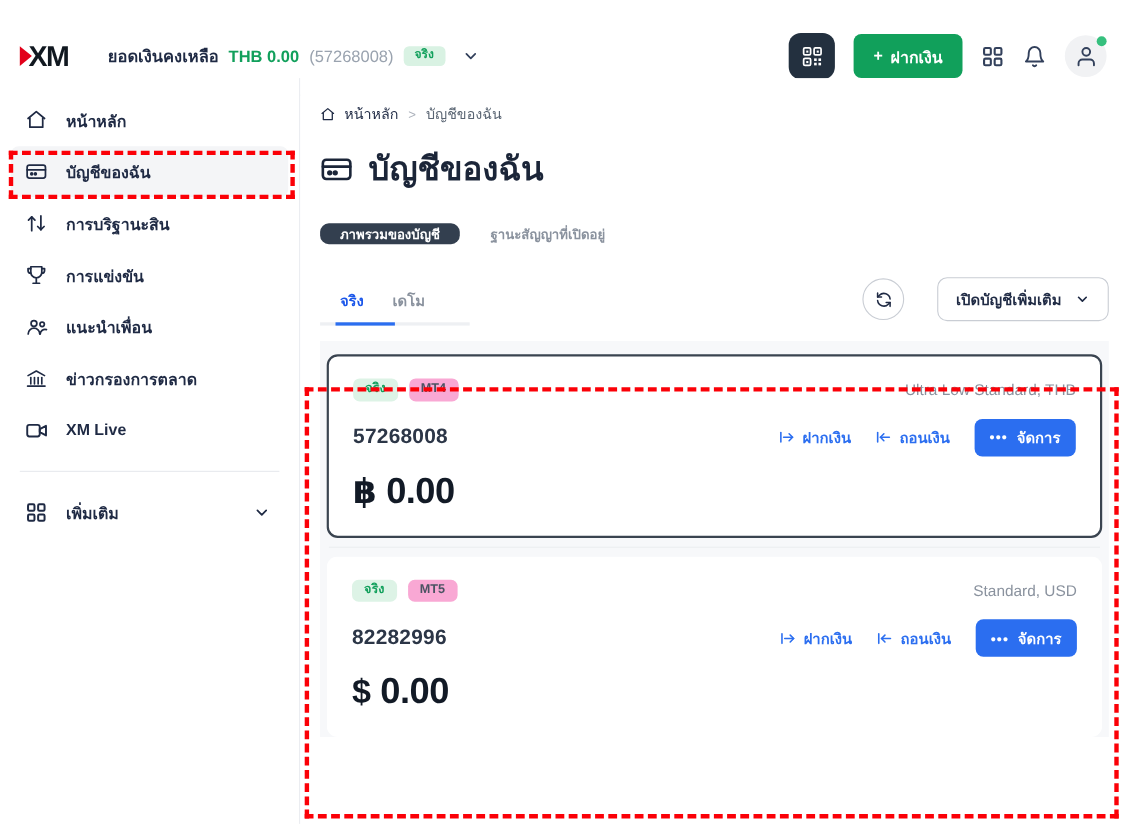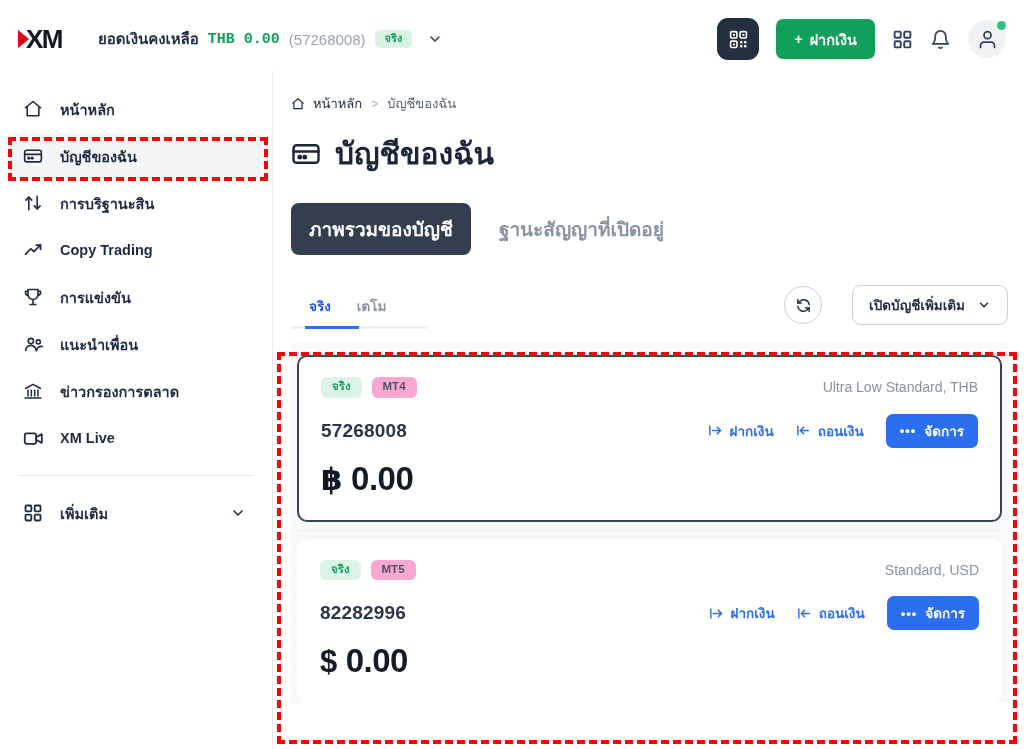--- a/index.html
+++ b/index.html
@@ -7,42 +7,42 @@
     width: 1024px; height: 749px;
     font-family: "Liberation Sans", "DejaVu Sans", sans-serif;
     background: #ffffff;
     overflow: hidden;
     color: #1f2a44;
   }
   .app { position: relative; width: 1024px; height: 749px; }
 
   
   .header {
-    position: absolute; top: 4px; left: 0; width: 1024px; height: 71px;
+    position: absolute; top: 16px; left: 0; width: 1024px; height: 71px;
     background: #ffffff; border-bottom: 1px solid #e7e9ee;
     display: flex; align-items: center;
   }
   .logo { margin-left: 18px; display: flex; align-items: center; height: 28px; }
   .logo-tri {
     width: 0; height: 0;
     border-top: 9px solid transparent;
     border-bottom: 9px solid transparent;
     border-left: 11px solid #e2001a;
     margin-right: -3px;
   }
   .logo-text {
     font-size: 26px; font-weight: 800; letter-spacing: -1.5px;
     color: #111820; line-height: 1;
   }
   .balance-block {
     margin-left: 36px; display: flex; align-items: center; gap: 9px;
     font-size: 15px;
   }
   .bal-label { color: #1f2a44; font-weight: 600; }
-  .bal-amount { color: #12a05c; font-weight: 700; font-family: Liberation Mono, monospace; }
+  .bal-amount { color: #12a05c; font-weight: 700; }
   .bal-account { color: #9aa3af; font-weight: 500; }
   .badge-real {
     background: #d9f2e3; color: #12a05c; font-size: 11px; font-weight: 700;
     border-radius: 5px; padding: 3px 10px 4px; line-height: 1;
   }
   .chev-hdr { color: #33415c; margin-left: 6px; display:flex; align-items:center; }
 
   .header-right {
     margin-left: auto; margin-right: 18px;
     display: flex; align-items: center; gap: 17px;
@@ -94,22 +94,22 @@
   .crumb-sep { color: #aab0ba; font-size: 12px; }
   .crumb-cur { color: #5a6573; }
 
   .page-title {
     display: flex; align-items: center; gap: 14px; margin-top: 16px;
     font-size: 30px; font-weight: 800; color: #1b2538;
   }
 
   .tabs { display: flex; align-items: center; gap: 10px; margin-top: 26px; }
   .tab {
-    font-size: 19px; font-weight: 700; color: #8a929e;
-    padding: 11px 18px; border-radius: 8px; cursor: pointer; background: transparent;
+    font-size: 12px; font-weight: 700; color: #8a929e;
+    padding: 0 18px; border-radius: 8px; cursor: pointer; background: transparent;
     border: none; font-family: inherit; text-align: center;
   }
   .tab.active { background: #333f4f; color: #ffffff; }
 
   .subtabs-row { display: flex; align-items: flex-end; margin-top: 30px; }
   .subtabs { display: flex; gap: 26px; position: relative; padding-left: 18px; }
   .subtab { font-size: 13.5px; font-weight: 600; color: #8a929e; padding-bottom: 12px; cursor: pointer; }
   .subtab.active { color: #1a56ea; }
   .subtab-track {
     position: absolute; left: 0; bottom: 0; width: 136px; height: 3px; background: #eef0f3;
@@ -273,29 +273,20 @@
         <svg width="20" height="20" viewBox="0 0 24 24" fill="none" stroke="currentColor" stroke-width="1.9" stroke-linecap="round" stroke-linejoin="round">
             <path d="M7 20V5"></path>
             <path d="M3.5 8.5 7 5l3.5 3.5"></path>
             <path d="M17 4v15"></path>
             <path d="M13.5 15.5 17 19l3.5-3.5"></path>
           </svg>
       </span>
       <span>การบริฐานะสิน</span>
     </div>
 
-    <div class="nav-item">
-      <span class="nav-ic">
-        <svg width="20" height="20" viewBox="0 0 24 24" fill="none" stroke="currentColor" stroke-width="2.1" stroke-linecap="round" stroke-linejoin="round">
-            <path d="M3 17 9.5 10.5 13 14 21 6"></path>
-            <polyline points="16 6 21 6 21 11"></polyline>
-          </svg>
-      </span>
-      <span>Copy Trading</span>
-    </div>
 
     <div class="nav-item">
       <span class="nav-ic">
         <svg width="20" height="20" viewBox="0 0 24 24" fill="none" stroke="currentColor" stroke-width="1.9" stroke-linecap="round" stroke-linejoin="round">
             <path d="M6 3h12v6a6 6 0 0 1-12 0V3z"></path>
             <path d="M6 5H3v2a3 3 0 0 0 3 3"></path>
             <path d="M18 5h3v2a3 3 0 0 1-3 3"></path>
             <line x1="12" y1="15" x2="12" y2="21"></line>
             <line x1="8.5" y1="21" x2="15.5" y2="21"></line>
           </svg>

